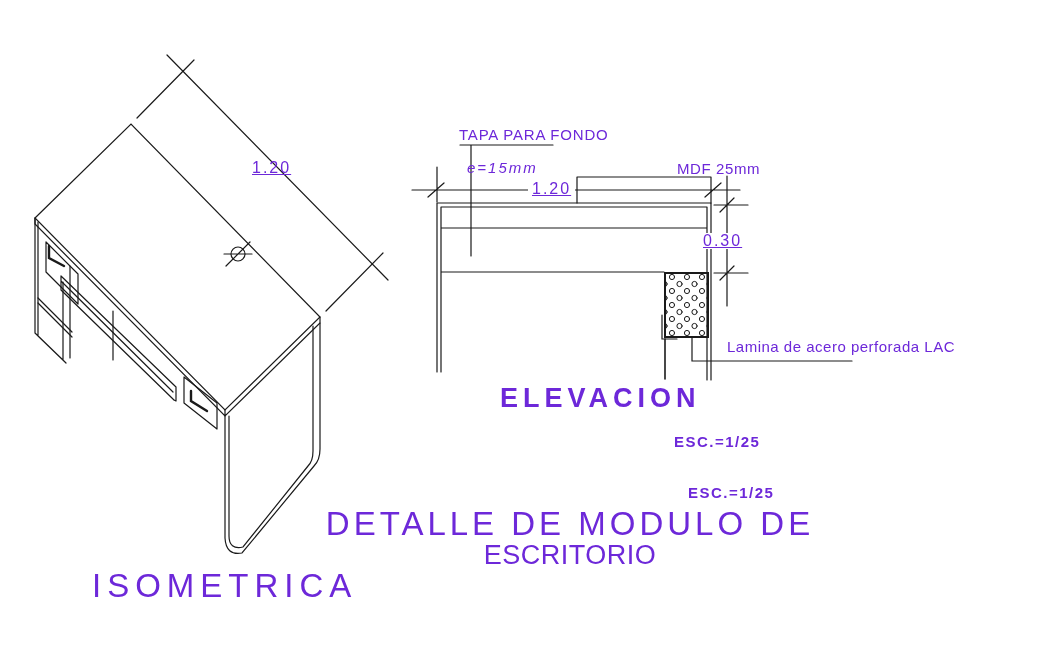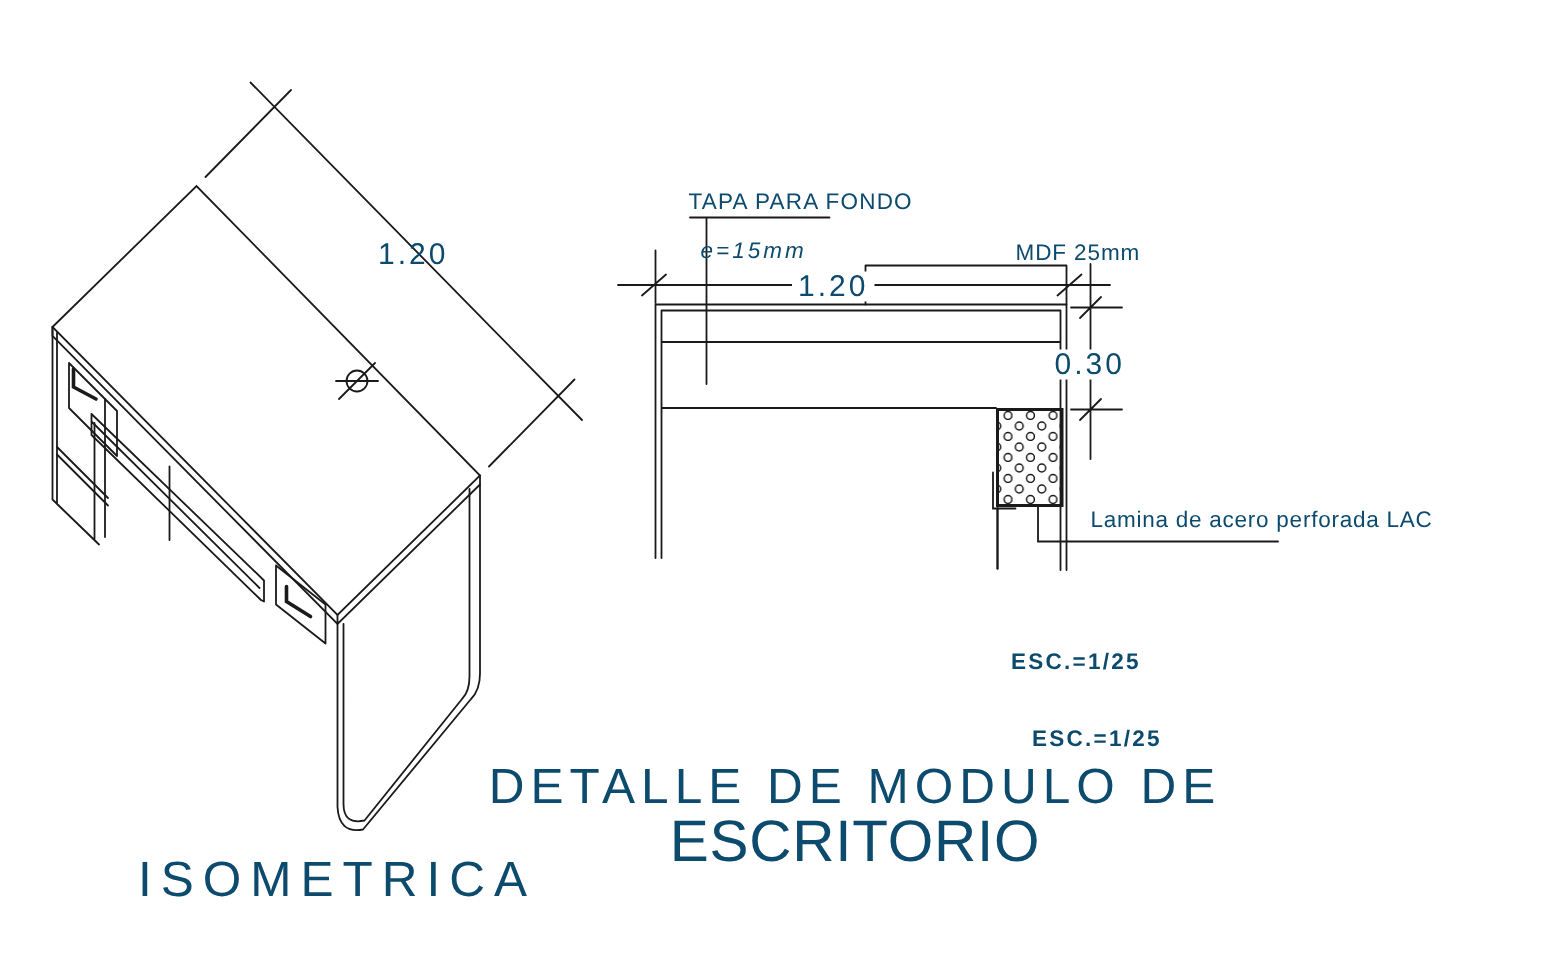--- a/index.html
+++ b/index.html
@@ -5,23 +5,23 @@
   html,body{margin:0;padding:0;background:#ffffff;}
   #canvas{
     position:relative;
     width:1044px;height:646px;
     background:#ffffff;
     overflow:hidden;
     font-family:"Liberation Sans", sans-serif;
     color:#111;
   }
   #linework{position:absolute;left:0;top:0;width:1044px;height:646px;}
-  .t{position:absolute;white-space:nowrap;color:#0c4a6e;line-height:1;}
+  .t{position:absolute;white-space:nowrap;color:#6d28d9;line-height:1;}
   .note{font-size:15px;letter-spacing:0.8px;}
-  .dim{font-size:20px;letter-spacing:2px;}
+  .dim{font-size:16px;letter-spacing:2px;text-decoration:underline;}
   .dim-break{background:#ffffff;padding:0 4px;}
   .view-title{font-size:27px;font-weight:bold;letter-spacing:5px;}
   .scale{font-size:15px;letter-spacing:1.5px;font-weight:bold;}
   .big-title{font-size:33px;letter-spacing:4px;}
   .center-block{text-align:center;width:540px;}
 </style>
 </head>
 <body>
 
 <div id="canvas">
@@ -97,19 +97,20 @@
   <div class="t dim" style="left:252px;top:160px;">1.20</div>
   <div class="t big-title" style="left:92px;top:569px;letter-spacing:6px;text-align:center;">ISOMETRICA</div>
 
   <div class="t note" style="left:459px;top:127px;">TAPA PARA FONDO</div>
   <div class="t note" style="left:467px;top:160px;letter-spacing:2px;font-style:italic;">e=15mm</div>
   <div class="t note" style="left:629px;top:161px;letter-spacing:0.6px;margin-left:48px;">MDF 25mm</div>
   <div class="t dim dim-break" style="left:528px;top:181px;">1.20</div>
   <div class="t dim dim-break" style="left:699px;top:233px;">0.30</div>
   <div class="t note" style="left:727px;top:339px;letter-spacing:0.5px;">Lamina de acero perforada LAC</div>
 
+  <div class="t view-title" style="left:500px;top:385px;">ELEVACION</div>
   <div class="t scale" style="left:674px;top:434px;">ESC.=1/25</div>
 
   <div class="t scale" style="left:688px;top:485px;">ESC.=1/25</div>
   <div class="t big-title center-block" style="left:300px;top:507px;">DETALLE DE MODULO DE</div>
-  <div class="t center-block" style="left:300px;top:542px;font-size:39px;letter-spacing:0.5px;">ESCRITORIO</div>
+  <div class="t center-block" style="left:300px;top:542px;font-size:27px;letter-spacing:0.5px;">ESCRITORIO</div>
 
 </div>
 
 </body></html>

